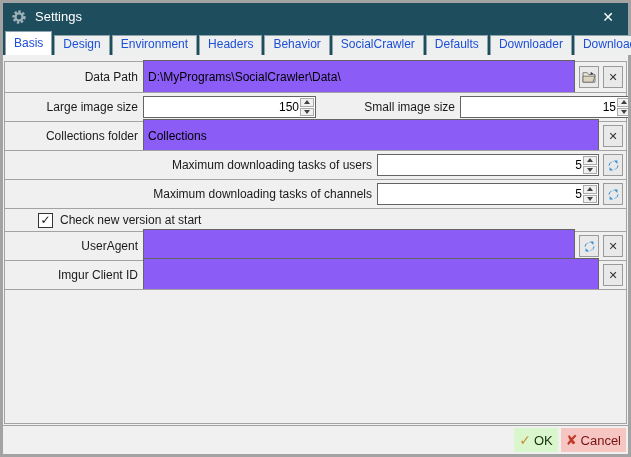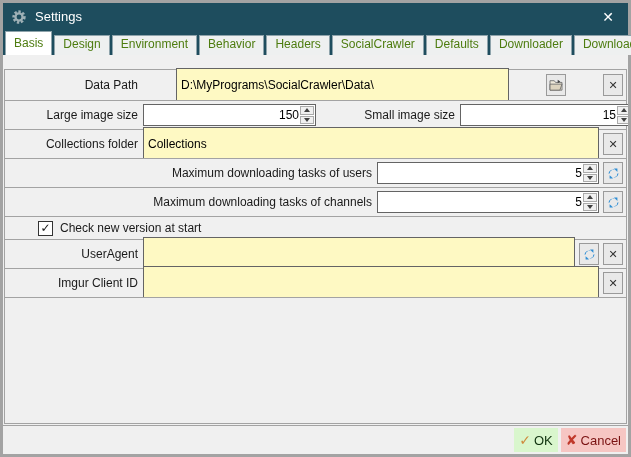--- a/index.html
+++ b/index.html
@@ -27,45 +27,45 @@
   }
 
   
   .tabstrip {
     background: #1e4d5e; height: 25px; flex: 0 0 auto;
     display: flex; align-items: flex-end; padding-left: 2px;
   }
   .tab {
     background: #eef0f0; border: 1px solid #8ea3ab; border-bottom: none;
     height: 20px; padding: 1px 8px 0 8px; margin-right: 2px;
-    font-size: 12px; white-space: nowrap; color: #4d7c0f; margin-top: 24px;
+    font-size: 12px; white-space: nowrap; color: #1d4ed8; margin-top: 24px;
   }
   .tab.active { background: #ffffff; height: 24px; padding-top: 4px; }
 
   
   .page {
     flex: 1 1 auto; background: #f0f0f0; padding: 2px 1px 1px 1px;
     display: flex; flex-direction: column; overflow: hidden;
   }
   .row {
     border: 1px solid #a3a3a3; background: #f0f0f0;
     display: flex; align-items: center;
     padding: 3px 3px; height: 30px; flex: 0 0 auto;
     margin-top: -1px;
   }
-  .row:first-child { margin-top: 12px; height: 32px; gap: 33px; }
+  .row:first-child { margin-top: 4px; height: 32px; }
   .row.checkbox-row { height: 24px; padding-left: 33px; }
   .row.filler { flex: 1 1 auto; height: auto; }
 
   .lbl { width: 130px; text-align: right; margin-right: 5px; flex: 0 0 auto; white-space: nowrap; }
   .lbl.wide { flex: 1 1 auto; width: auto; }
   .lbl.mid { width: 113px; margin-left: 26px; }
 
   .textbox {
-    flex: 1 1 auto; height: 34px; background: #fef9c3;
+    flex: 1 1 auto; height: 34px; background: #8b5cf6;
     border: 1px solid #646464; font-family: inherit; font-size: 12px;
     padding: 0 4px; color: #000; min-width: 0;
   }
 
   .spin { display: flex; background: #fff; border: 1px solid #646464; height: 22px; flex: 1 1 auto; }
   .spin.fixed { flex: 0 0 auto; width: 222px; }
   .spin input {
     flex: 1 1 auto; border: none; outline: none; text-align: right;
     font-family: inherit; font-size: 12px; min-width: 0; background: transparent;
   }
@@ -118,22 +118,22 @@
       </svg>
     </span>
     <span class="title-text">Settings</span>
     <span class="close-btn">✕</span>
   </div>
 
   <div class="tabstrip">
     <span class="tab active">Basis</span>
     <span class="tab">Design</span>
     <span class="tab">Environment</span>
+    <span class="tab">Headers</span>
     <span class="tab">Behavior</span>
-    <span class="tab">Headers</span>
     <span class="tab">SocialCrawler</span>
     <span class="tab">Defaults</span>
     <span class="tab">Downloader</span>
     <span class="tab">Downloading</span>
 
   </div>
 
   <div class="page">
 
     <div class="row">

